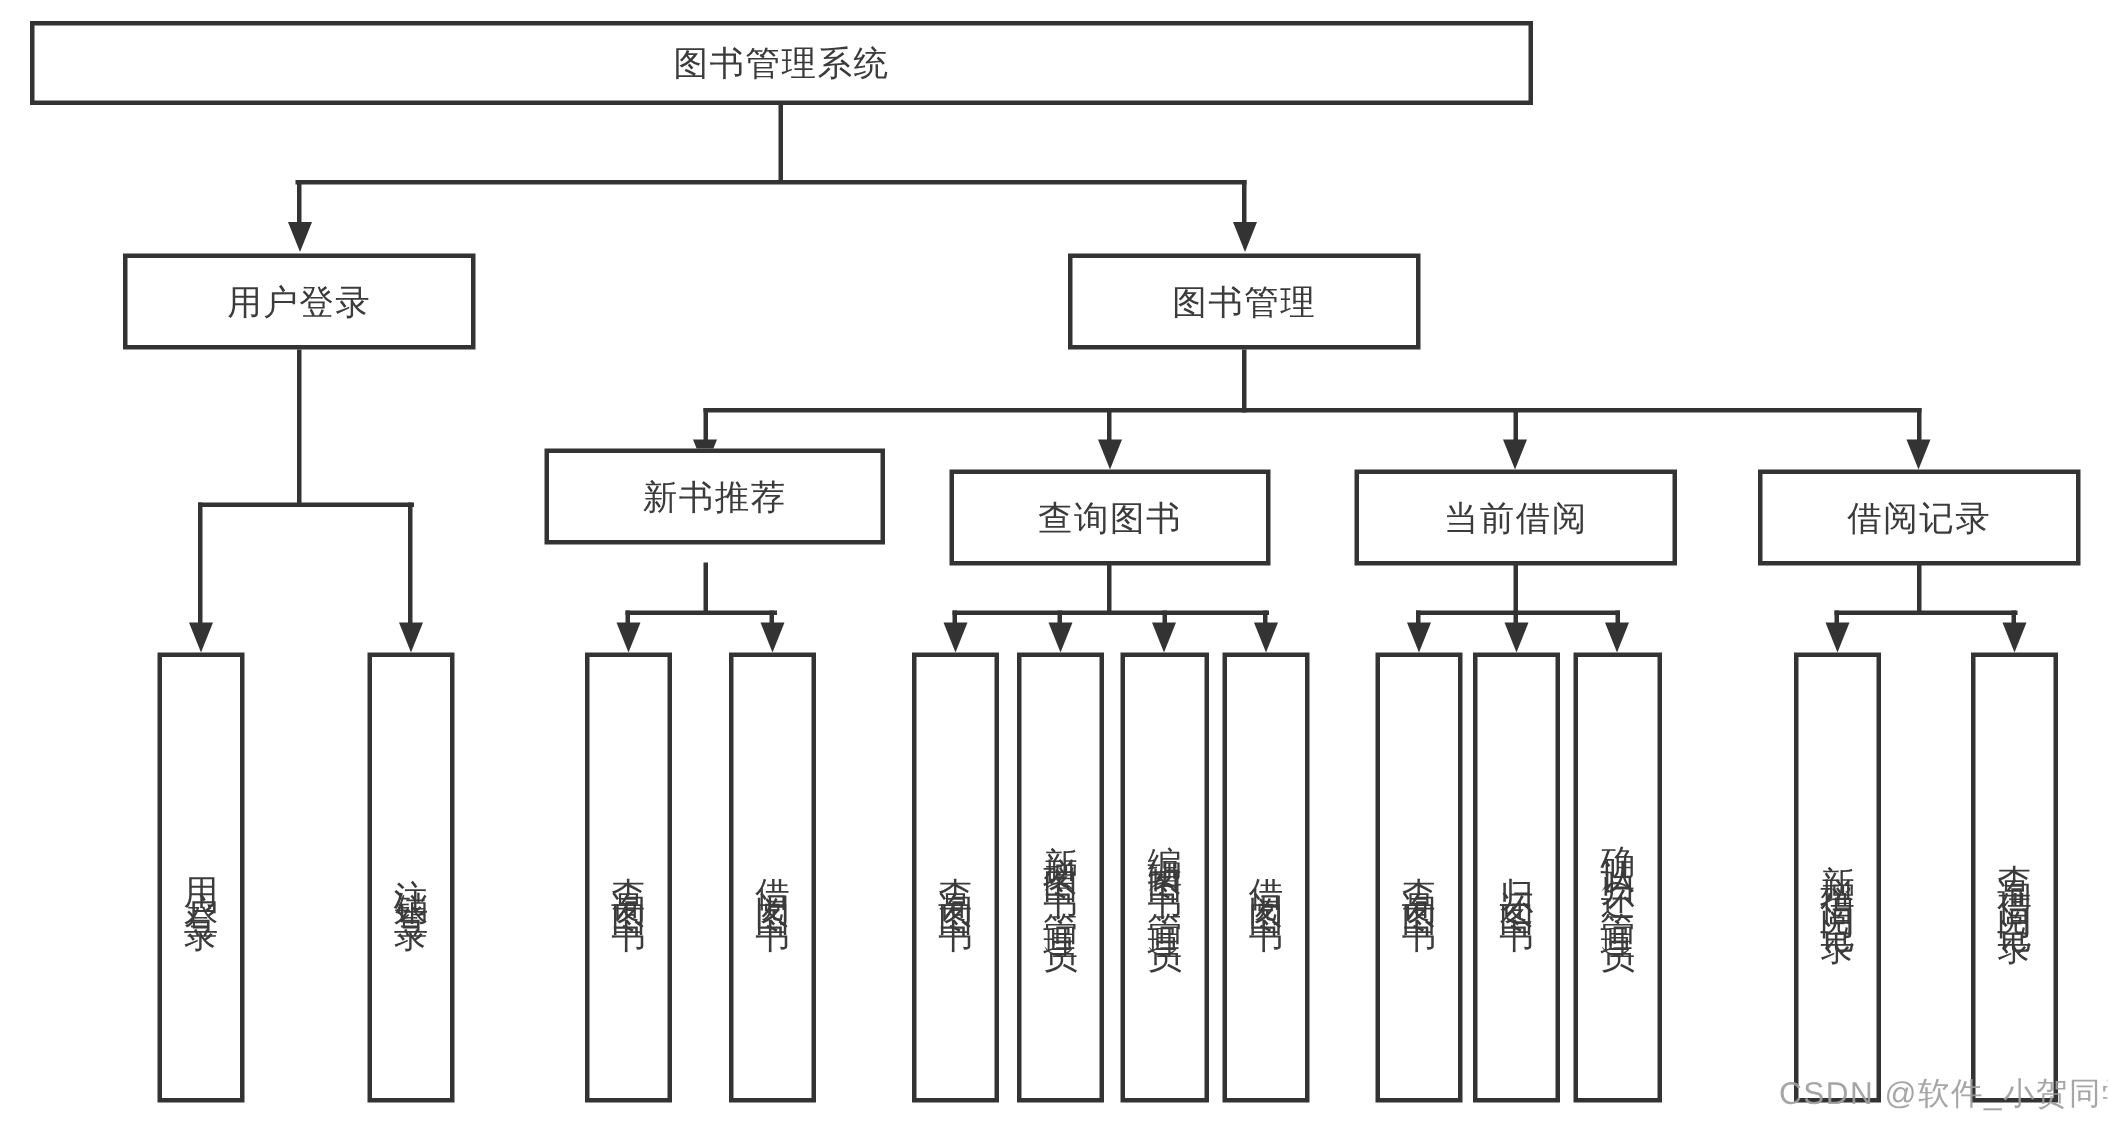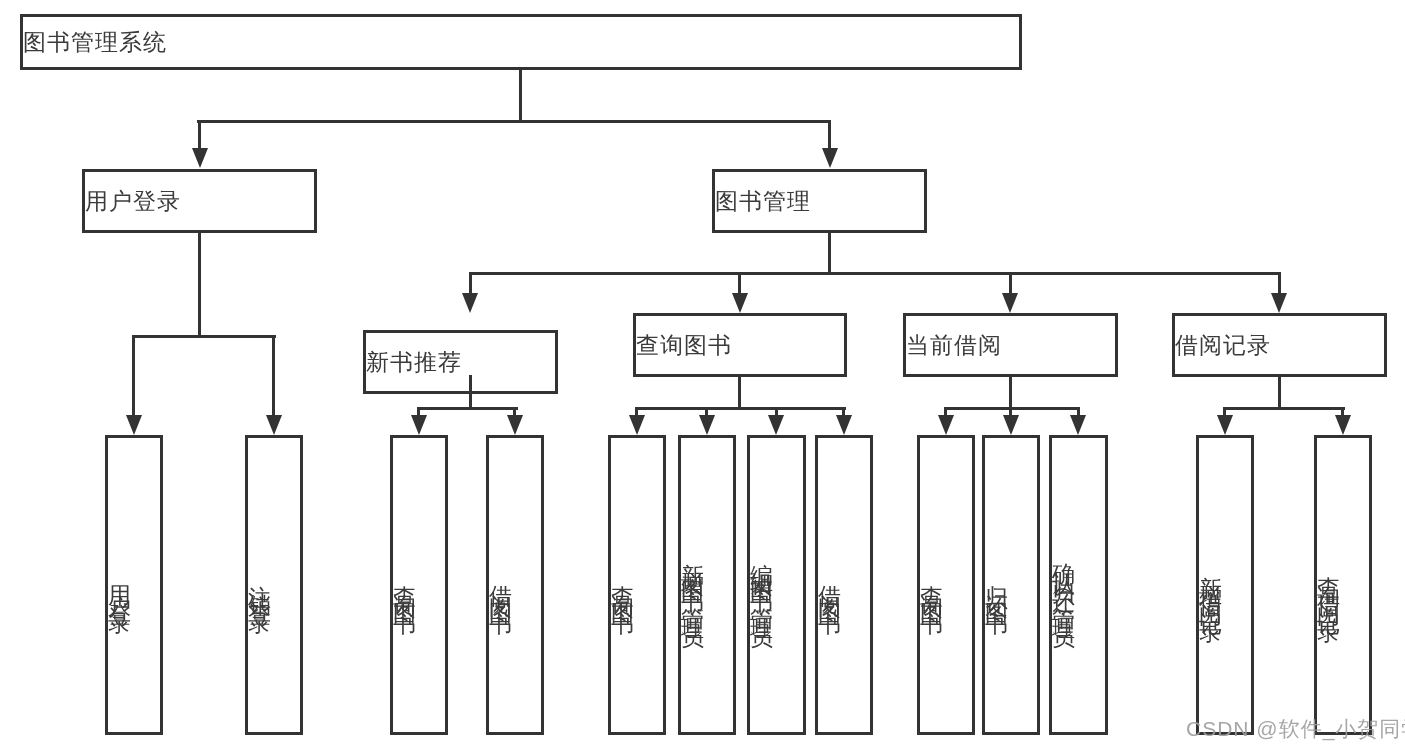--- a/index.html
+++ b/index.html
@@ -10,21 +10,21 @@
     font-family:"Liberation Sans","DejaVu Sans",sans-serif;
     overflow:hidden;
   }
   
   .box{
     position:absolute;
     background:#ffffff;
     border:3px solid #333333;
     display:flex;
     align-items:center;
-    justify-content:flex-start;
+    justify-content:center;
     box-sizing:border-box;
     color:#3b3b3b;
   }
   .h-box span{
     font-size:23px;
     letter-spacing:1px;
     white-space:nowrap;
   }
   .v-box span{
     writing-mode:vertical-rl;
@@ -68,21 +68,21 @@
   <div class="ln vl" style="left:519px;top:70px;height:52px"></div>
   <div class="ln hl" style="left:197px;top:120px;width:634px"></div>
   <div class="ln vl" style="left:198px;top:120px;height:30px"></div>
   <div class="ar" style="left:192px;top:148px"></div>
   <div class="ln vl" style="left:828px;top:120px;height:30px"></div>
   <div class="ar" style="left:822px;top:148px"></div>
 
   <div class="box h-box" style="left:82px;top:169px;width:235px;height:64px">
     <span>用户登录</span>
   </div>
-  <div class="box h-box" style="left:712px;top:169px;width:215px;height:64px">
+  <div class="box h-box" style="left:712px;top:169px;width:235px;height:64px">
     <span>图书管理</span>
   </div>
 
   <div class="ln vl" style="left:198px;top:233px;height:104px"></div>
   <div class="ln hl" style="left:132px;top:335px;width:144px"></div>
   <div class="ln vl" style="left:132px;top:335px;height:82px"></div>
   <div class="ar" style="left:126px;top:415px"></div>
   <div class="ln vl" style="left:272px;top:335px;height:82px"></div>
   <div class="ar" style="left:266px;top:415px"></div>
 
@@ -90,21 +90,21 @@
   <div class="ln hl" style="left:469px;top:272px;width:812px"></div>
   <div class="ln vl" style="left:469px;top:272px;height:23px"></div>
   <div class="ar" style="left:462px;top:293px"></div>
   <div class="ln vl" style="left:738px;top:272px;height:23px"></div>
   <div class="ar" style="left:732px;top:293px"></div>
   <div class="ln vl" style="left:1009px;top:272px;height:23px"></div>
   <div class="ar" style="left:1002px;top:293px"></div>
   <div class="ln vl" style="left:1278px;top:272px;height:23px"></div>
   <div class="ar" style="left:1271px;top:293px"></div>
 
-  <div class="box h-box" style="left:363px;top:330px;width:195px;height:64px">
+  <div class="box h-box" style="left:363px;top:299px;width:227px;height:64px">
     <span>新书推荐</span>
   </div>
   <div class="box h-box" style="left:633px;top:313px;width:214px;height:64px">
     <span>查询图书</span>
   </div>
   <div class="box h-box" style="left:903px;top:313px;width:215px;height:64px">
     <span>当前借阅</span>
   </div>
   <div class="box h-box" style="left:1172px;top:313px;width:215px;height:64px">
     <span>借阅记录</span>

